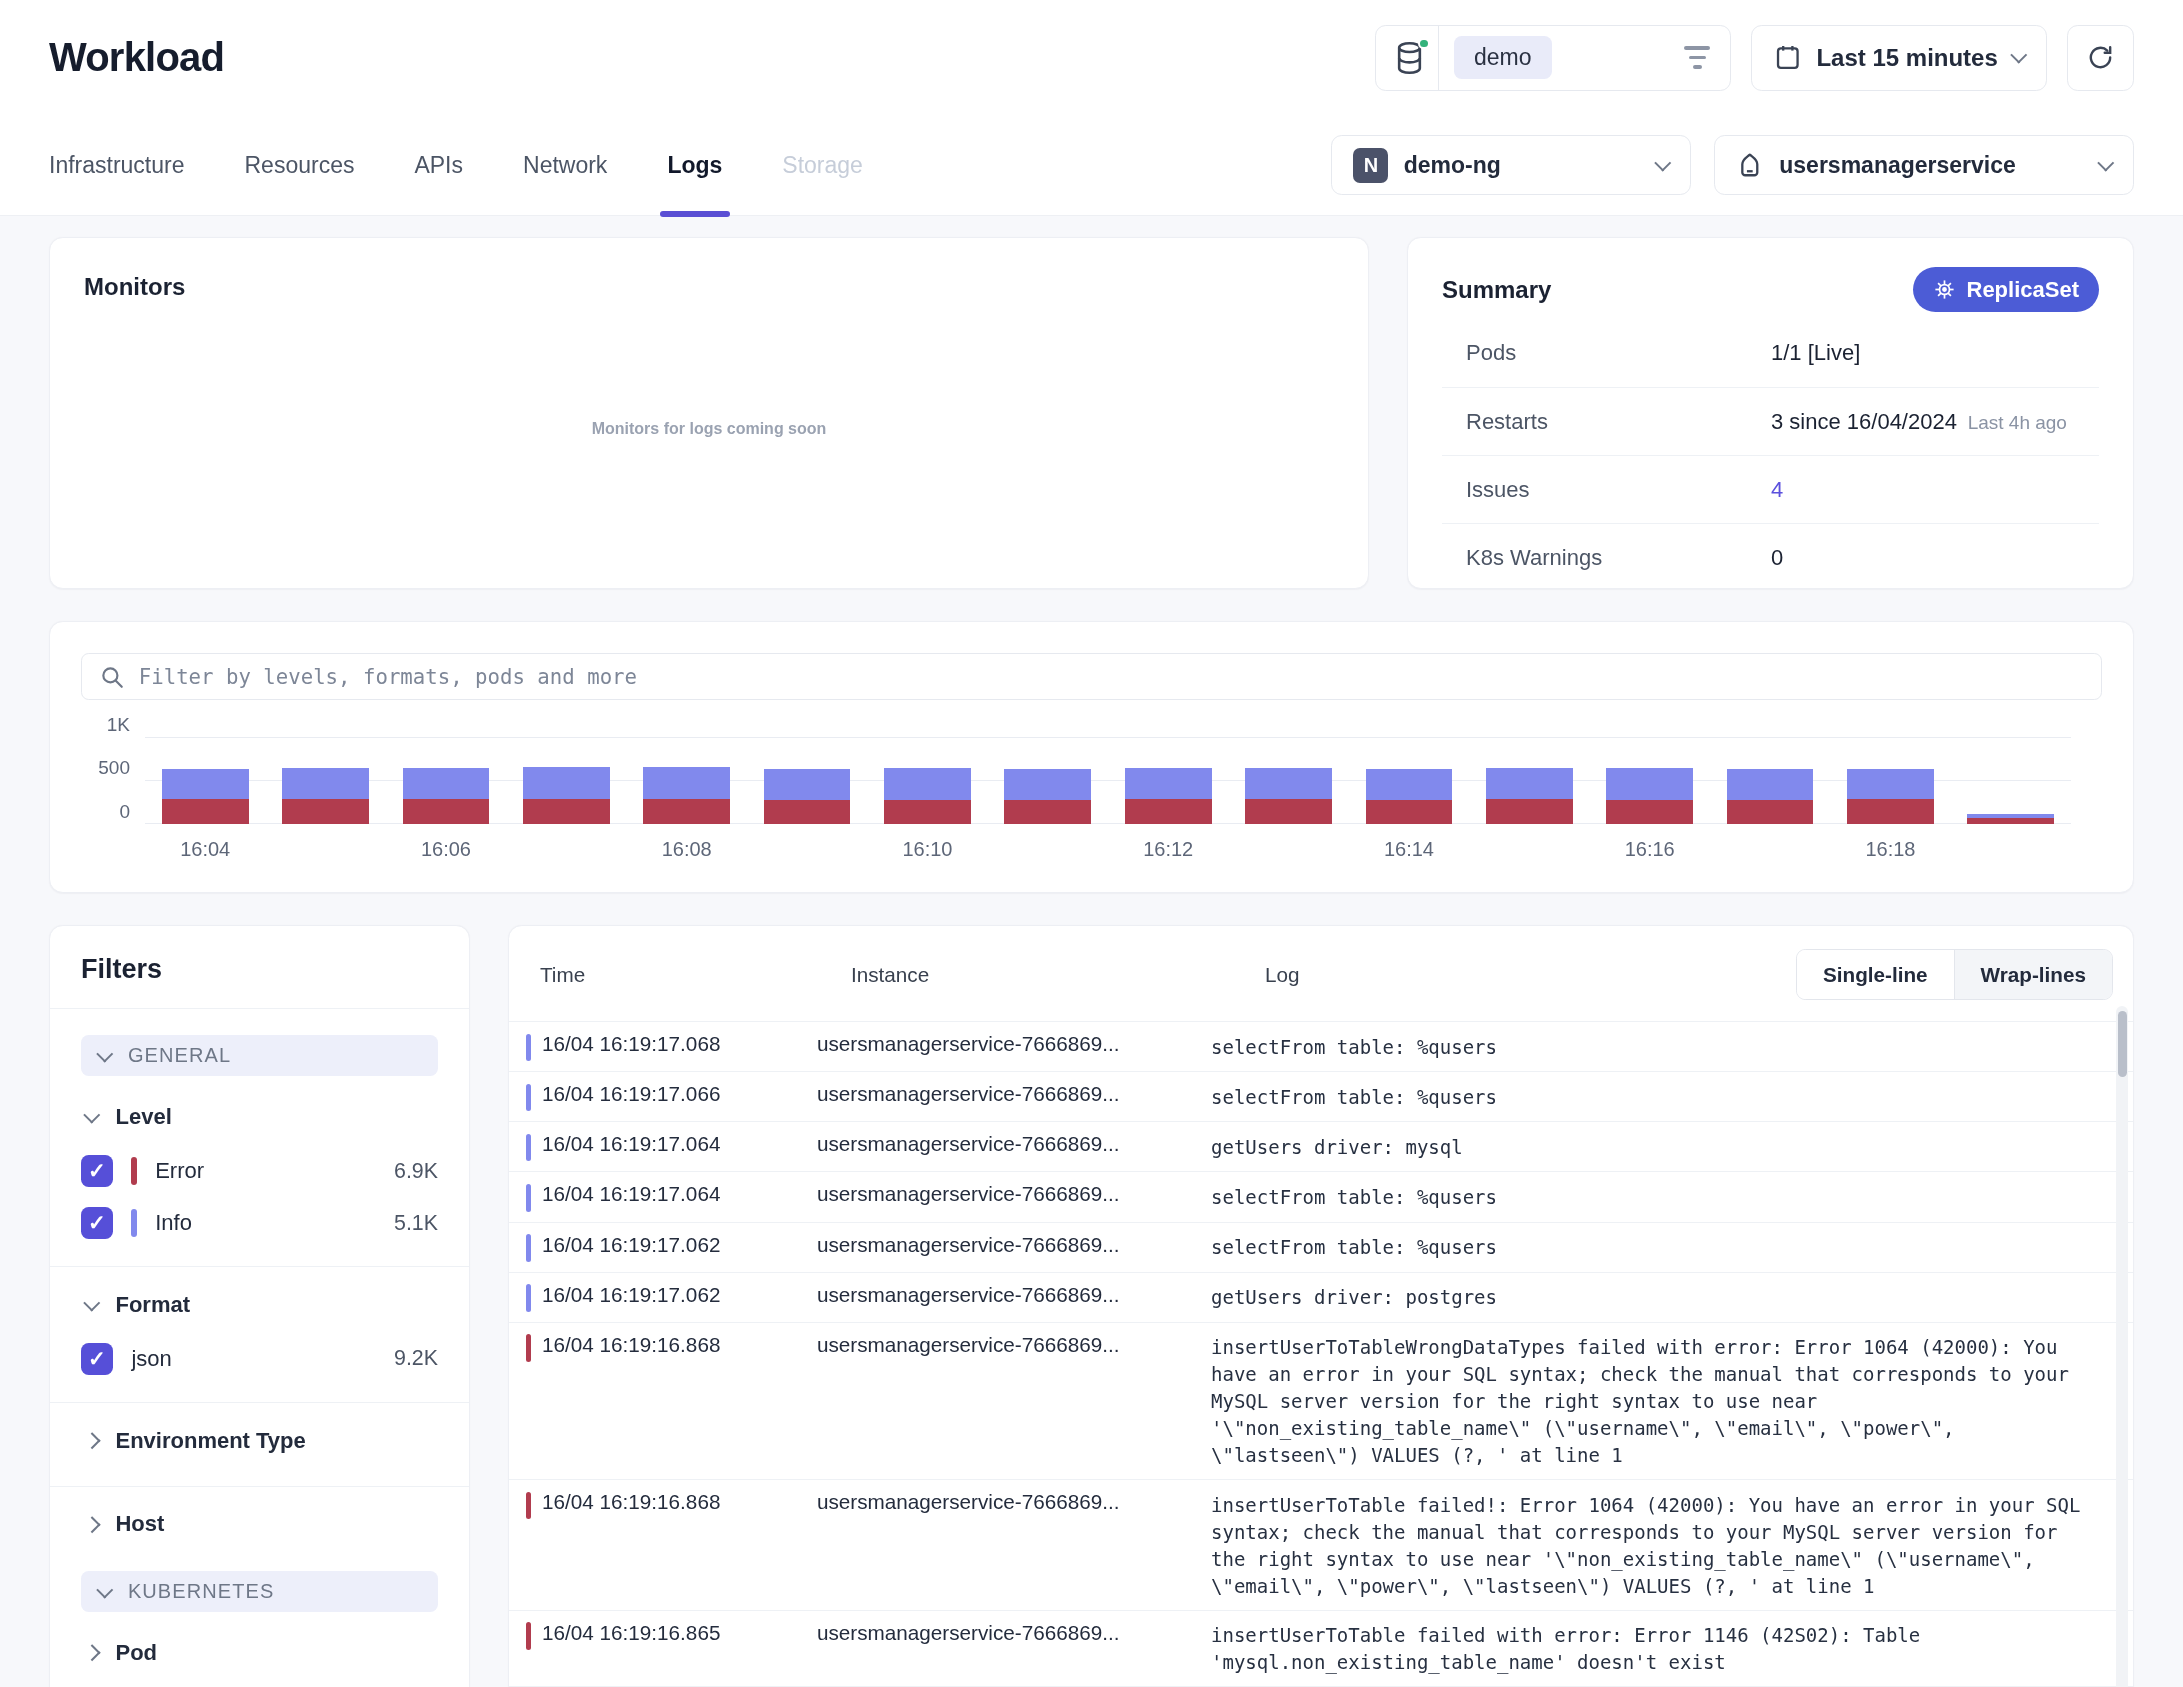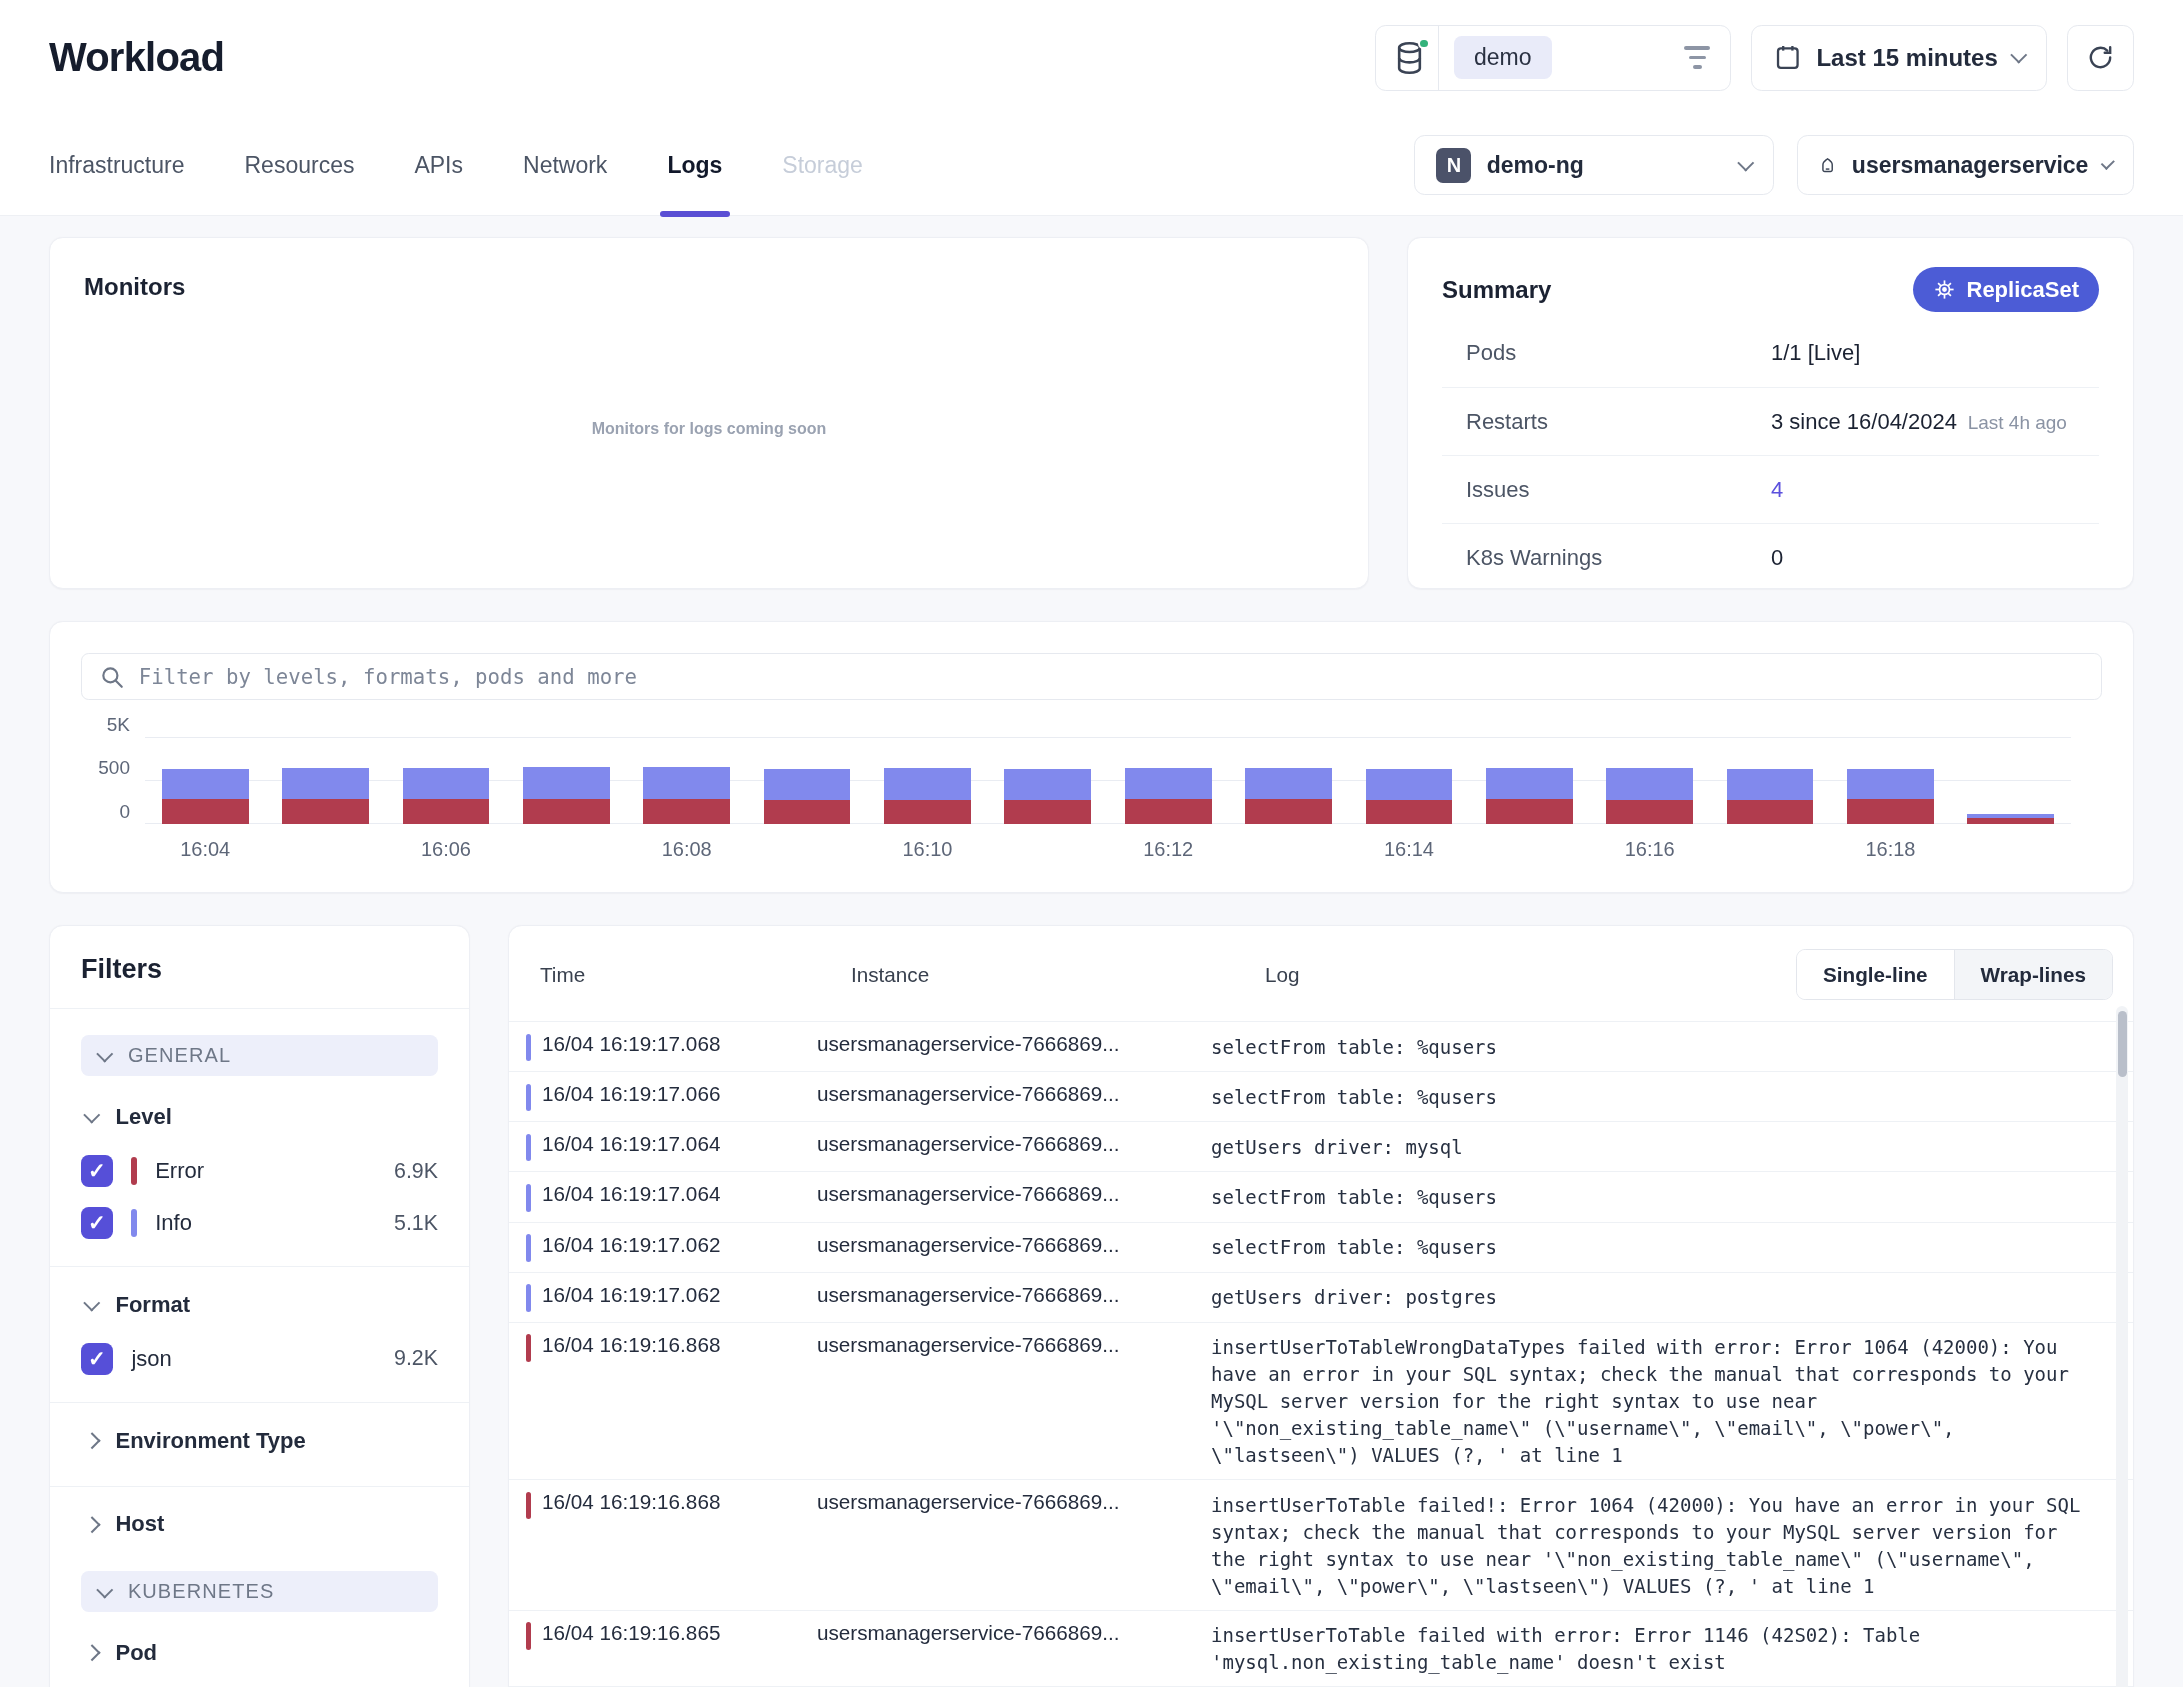--- a/index.html
+++ b/index.html
@@ -28,21 +28,21 @@
   .tabbar { height:101px; background:#fff; border-bottom:1.5px solid #eef0f4; display:flex; align-items:stretch; justify-content:space-between; padding:0 49px; }
   .tabs { display:flex; gap:60px; }
   .tab { display:flex; align-items:center; font-size:23px; color:#4c5565; position:relative; cursor:pointer; }
   .tab.active { color:#11182a; font-weight:700; }
   .tab.active::after { content:""; position:absolute; left:-7.7px; right:-7.7px; bottom:-1.5px; height:5.4px; border-radius:3.1px; background:#5a4fd4; }
   .tab.disabled { color:#c6cdd9; }
   .tabbar-selects { display:flex; align-items:center; gap:23px; }
   .select { background:#fff; border:1.1px solid #e6e9ef; border-radius:10.7px; height:60px; display:flex; align-items:center; padding:0 21.4px; gap:15.3px; font-size:23px; font-weight:600; color:#232b3c; }
   .select .chev { margin-left:auto; }
   .ns-select { width:360px; }
-  .wl-select { width:337px; }
+  .wl-select { width:420px; }
   .n-badge { width:35px; height:35px; border-radius:6.9px; background:#4b5269; color:#fff; font-size:20px; font-weight:700; display:flex; align-items:center; justify-content:center; }
 
   
   .main { padding:21.4px 49px 0; }
   .row1 { display:flex; gap:38px; }
   .card { background:#fff; border:0.8px solid #edeff4; border-radius:13.8px; box-shadow:0 0.8px 1.5px rgba(16,24,40,.04); }
 
   
   .monitors-card { flex:1; height:352px; position:relative; padding:35px 34px; }
   .card-title { font-size:24px; font-weight:600; color:#1b2232; }
@@ -236,21 +236,21 @@
       </svg>
       <input placeholder="Filter by levels, formats, pods and more" style="">
     </div>
     <div class="chart-wrap">
       <div class="plot" id="plot">
           <div class="gridline" style="bottom: 0px;"></div>
           <div class="ytick" style="bottom: -9.2px;">0</div>
           <div class="gridline" style="bottom: 43px;"></div>
           <div class="ytick" style="bottom: 34px;">500</div>
           <div class="gridline" style="bottom: 86px;"></div>
-          <div class="ytick" style="bottom: 77px;">5K</div>
+          <div class="ytick" style="bottom: 77px;">1K</div>
           <div class="bars">
             <div class="slot">
               <div class="bar">
                 <div class="seg" style="height: 30px; background: rgb(129, 137, 237);"></div>
                 <div class="seg" style="height: 25px; background: rgb(177, 60, 78);"></div>
               </div>
             </div>
             <div class="slot">
               <div class="bar">
                 <div class="seg" style="height: 31px; background: rgb(129, 137, 237);"></div>

